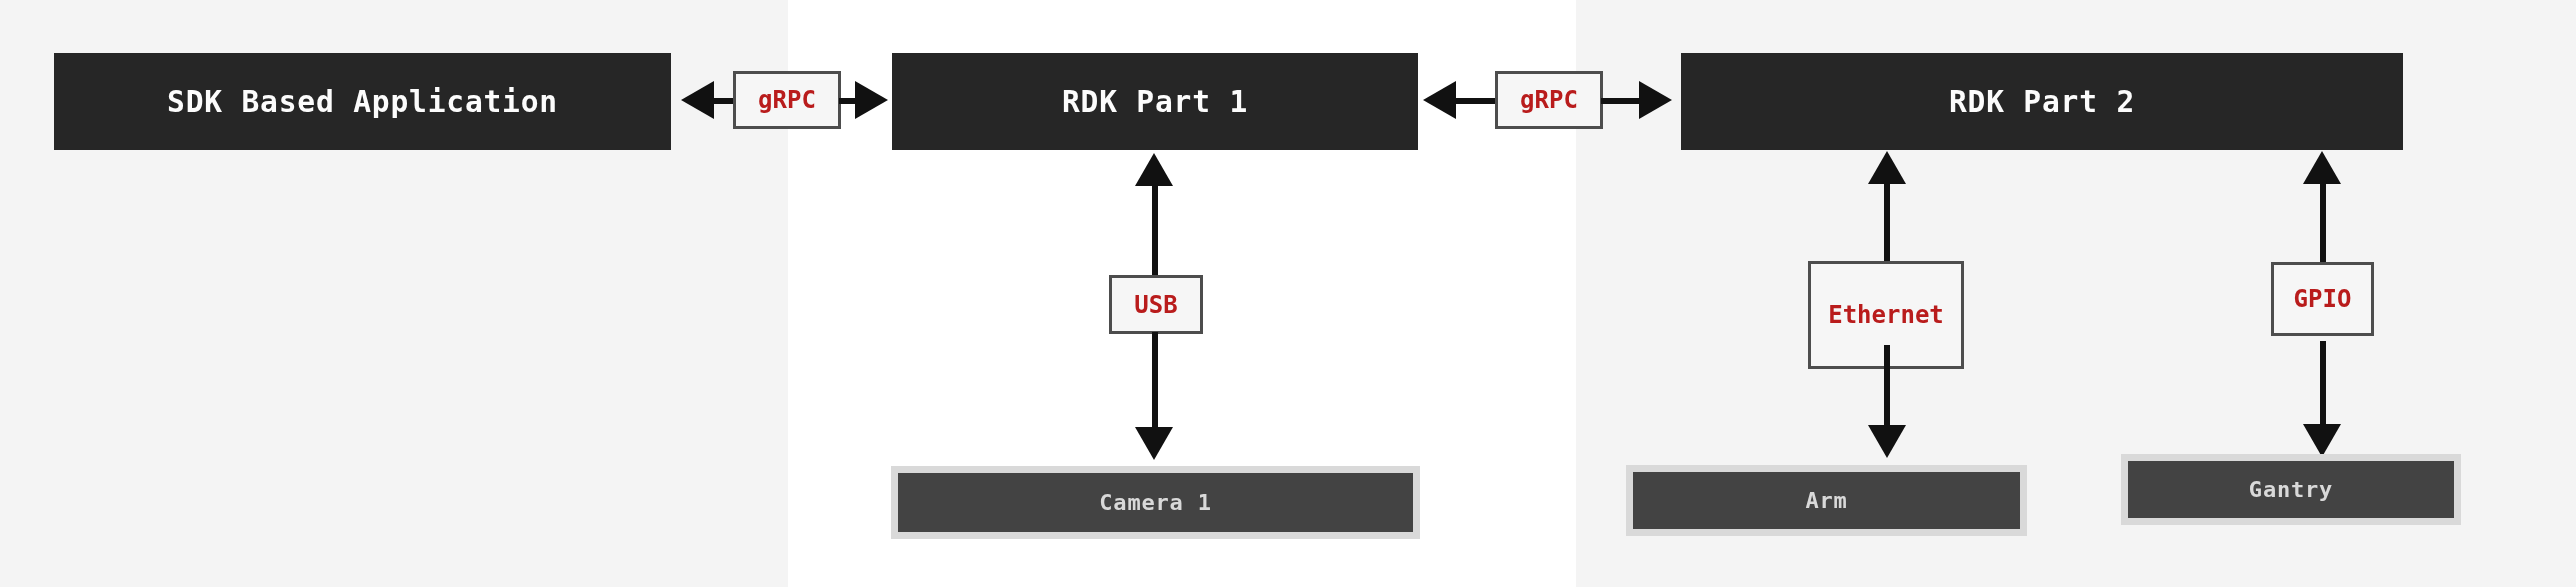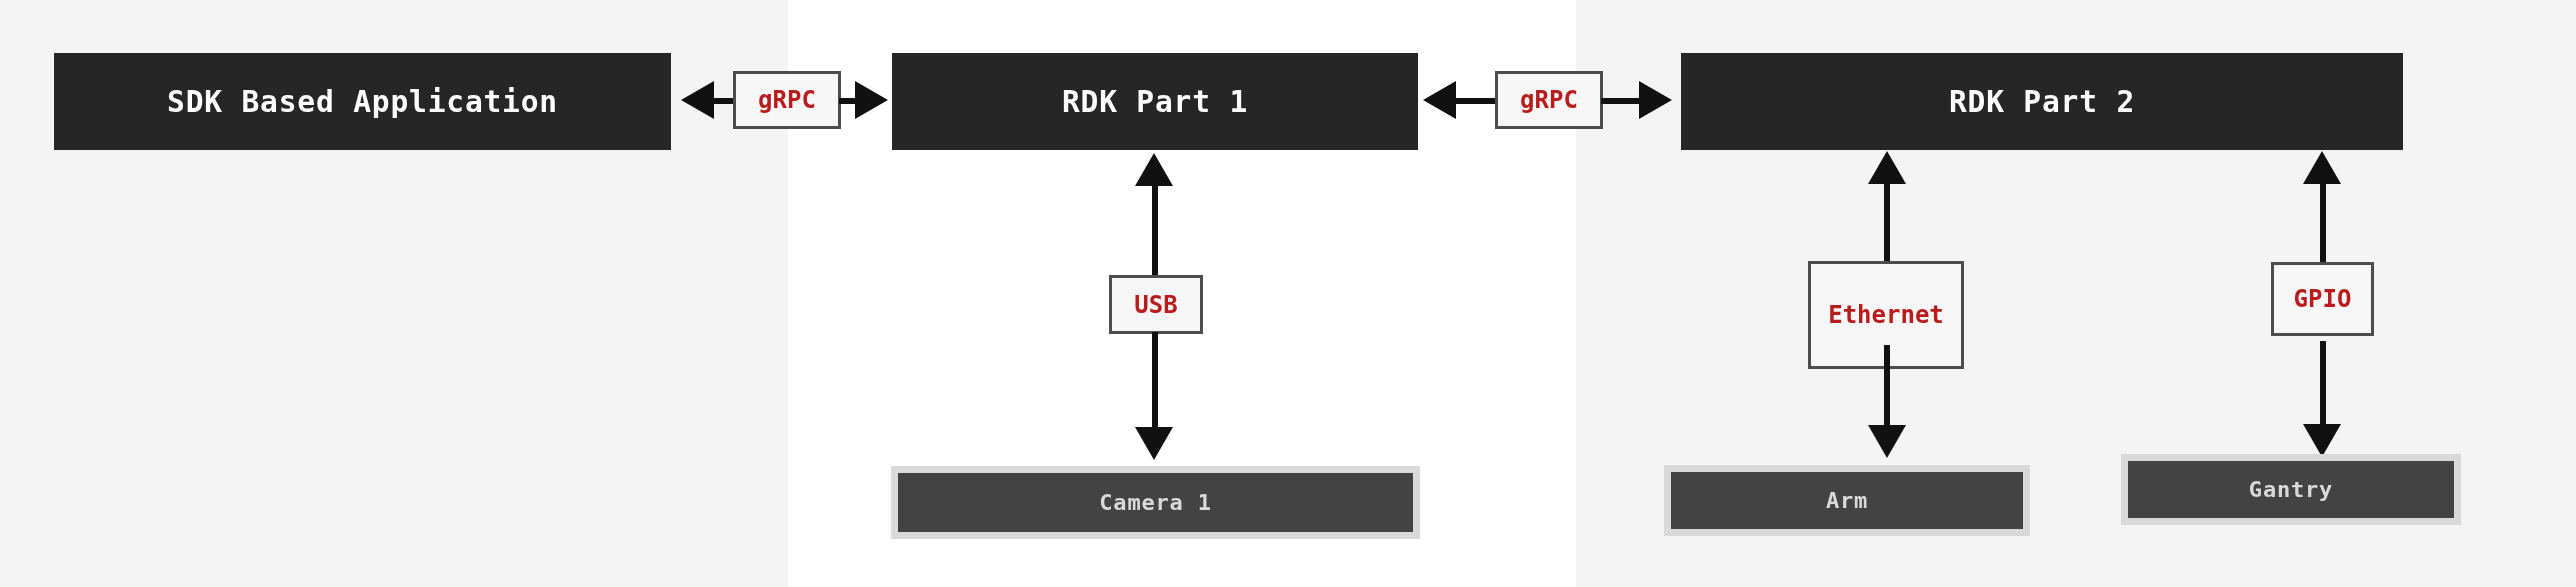--- a/index.html
+++ b/index.html
@@ -22,21 +22,21 @@
   #node-rdk-part-1{left:892px;top:53px;width:526px;height:97px;}
   #node-rdk-part-2{left:1681px;top:53px;width:722px;height:97px;}
 
   .device{
     position:absolute;background:#434343;color:#d9d9d9;
     border:7.4px solid #d9d9d9;box-sizing:border-box;
     display:flex;align-items:center;justify-content:center;
     font-weight:bold;font-size:22px;letter-spacing:0.8px;
   }
   #device-camera-1{left:891px;top:466px;width:529px;height:73px;}
-  #device-arm{left:1664px;top:465px;width:366px;height:71px;}
+  #device-arm{left:1626px;top:465px;width:401px;height:71px;}
   #device-gantry{left:2121px;top:454px;width:340px;height:71px;}
 
   .conn-label{
     position:absolute;background:#f6f6f6;color:#b91c1c;
     border:3.3px solid #4d4d4d;box-sizing:border-box;
     display:flex;align-items:center;justify-content:center;
     font-weight:bold;font-size:24px;
   }
   #label-grpc-1{left:733px;top:71px;width:108px;height:58px;}
   #label-grpc-2{left:1495px;top:71px;width:108px;height:58px;}

